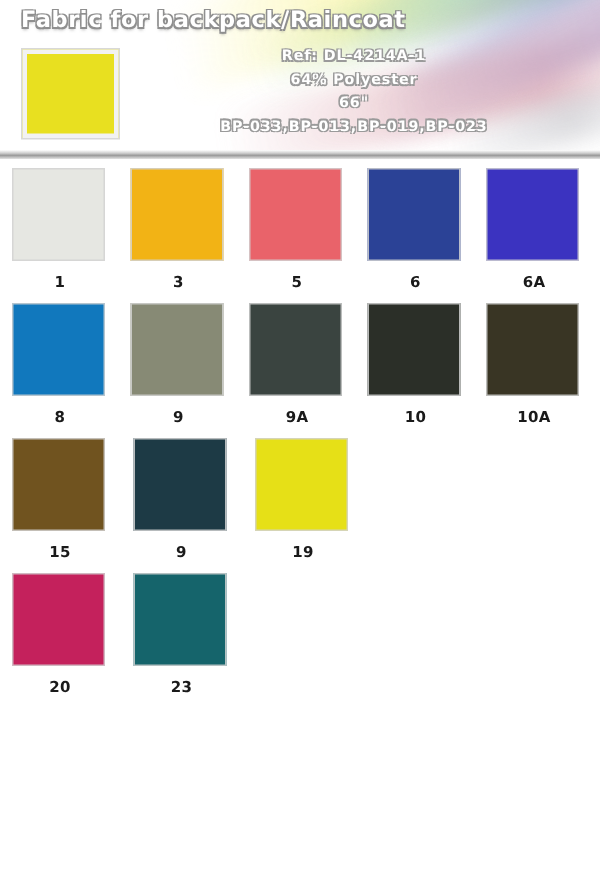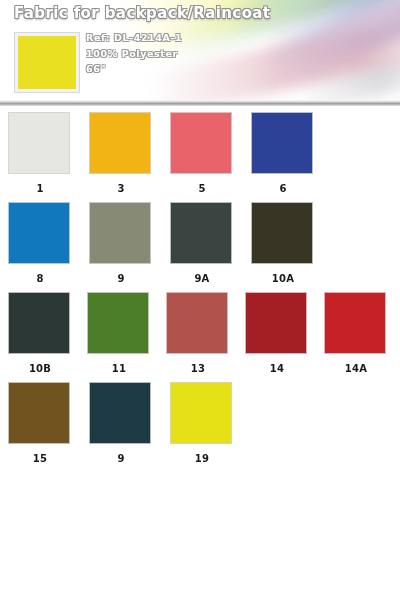--- a/index.html
+++ b/index.html
@@ -131,20 +131,21 @@
     border: 3px solid #f2f2f2;
     box-shadow: 0 0 0 1px #d8d8d8;
     box-sizing: content-box;
   }
 
   .spec-list {
     position: absolute;
     left: 86px;
     top: 30px;
     width: 300px;
+    text-align: center;
   }
   .spec-line {
     font-size: 9.5px;
     font-weight: bold;
     font-family: "DejaVu Sans", sans-serif;
     letter-spacing: 0.6px;
     line-height: 15.5px;
     color: #ffffff;
     text-shadow:
       -1px -1px 0 #9a9a9a,
@@ -208,22 +209,23 @@
       <div class="ray ray-grey"></div>
       <div class="header-fade-left"></div>
     </div>
 
     <div class="title">Fabric for backpack/Raincoat</div>
 
     <div class="header-swatch" style="background-color: rgb(232, 224, 32);"></div>
 
     <div class="spec-list">
       <div class="spec-line">Ref: DL-4214A-1</div>
-      <div class="spec-line">100% Polyester</div>
+      <div class="spec-line">64% Polyester</div>
       <div class="spec-line">66"</div>
+      <div class="spec-line">BP-033,BP-013,BP-019,BP-023</div>
     </div>
 
     <div class="header-rule"></div>
   </div>
 
   <div class="grid">
 
     <div class="grid-row">
       <div class="cell">
         <div class="swatch" style="background-color: rgb(230, 231, 226);"></div>
@@ -234,78 +236,72 @@
         <div class="swatch-label">3</div>
       </div>
       <div class="cell">
         <div class="swatch" style="background-color: rgb(233, 99, 106);"></div>
         <div class="swatch-label">5</div>
       </div>
       <div class="cell">
         <div class="swatch" style="background-color: rgb(43, 66, 150);"></div>
         <div class="swatch-label">6</div>
       </div>
+      <div class="cell">
+        <div class="swatch" style="background-color: rgb(59, 51, 192);"></div>
+        <div class="swatch-label">6A</div>
+      </div>
     </div>
 
     <div class="grid-row">
       <div class="cell">
         <div class="swatch" style="background-color: rgb(17, 120, 189);"></div>
         <div class="swatch-label">8</div>
       </div>
       <div class="cell">
         <div class="swatch" style="background-color: rgb(135, 138, 117);"></div>
         <div class="swatch-label">9</div>
       </div>
       <div class="cell">
         <div class="swatch" style="background-color: rgb(58, 68, 64);"></div>
         <div class="swatch-label">9A</div>
       </div>
       <div class="cell">
+        <div class="swatch" style="background-color: rgb(43, 47, 40);"></div>
+        <div class="swatch-label">10</div>
+      </div>
+      <div class="cell">
         <div class="swatch" style="background-color: rgb(57, 53, 36);"></div>
         <div class="swatch-label">10A</div>
       </div>
     </div>
 
-    <div class="grid-row">
-      <div class="cell">
-        <div class="swatch" style="background-color: rgb(44, 56, 54);"></div>
-        <div class="swatch-label">10B</div>
-      </div>
-      <div class="cell">
-        <div class="swatch" style="background-color: rgb(76, 125, 40);"></div>
-        <div class="swatch-label">11</div>
-      </div>
-      <div class="cell">
-        <div class="swatch" style="background-color: rgb(177, 83, 76);"></div>
-        <div class="swatch-label">13</div>
-      </div>
-      <div class="cell">
-        <div class="swatch" style="background-color: rgb(164, 31, 36);"></div>
-        <div class="swatch-label">14</div>
-      </div>
-      <div class="cell">
-        <div class="swatch" style="background-color: rgb(198, 33, 39);"></div>
-        <div class="swatch-label">14A</div>
-      </div>
-    </div>
 
     <div class="grid-row">
       <div class="cell">
         <div class="swatch" style="background-color: rgb(112, 83, 31);"></div>
         <div class="swatch-label">15</div>
       </div>
       <div class="cell">
         <div class="swatch" style="background-color: rgb(29, 58, 69);"></div>
         <div class="swatch-label">9</div>
       </div>
       <div class="cell">
         <div class="swatch" style="background-color: rgb(230, 224, 23);"></div>
         <div class="swatch-label">19</div>
       </div>
     </div>
 
     <div class="grid-row">
+      <div class="cell">
+        <div class="swatch" style="background-color: rgb(196, 33, 92);"></div>
+        <div class="swatch-label">20</div>
+      </div>
+      <div class="cell">
+        <div class="swatch" style="background-color: rgb(21, 100, 107);"></div>
+        <div class="swatch-label">23</div>
+      </div>
       <div class="cell empty"></div>
       <div class="cell empty"></div>
     </div>
 
   </div>
 </div>
 
 </body></html>

